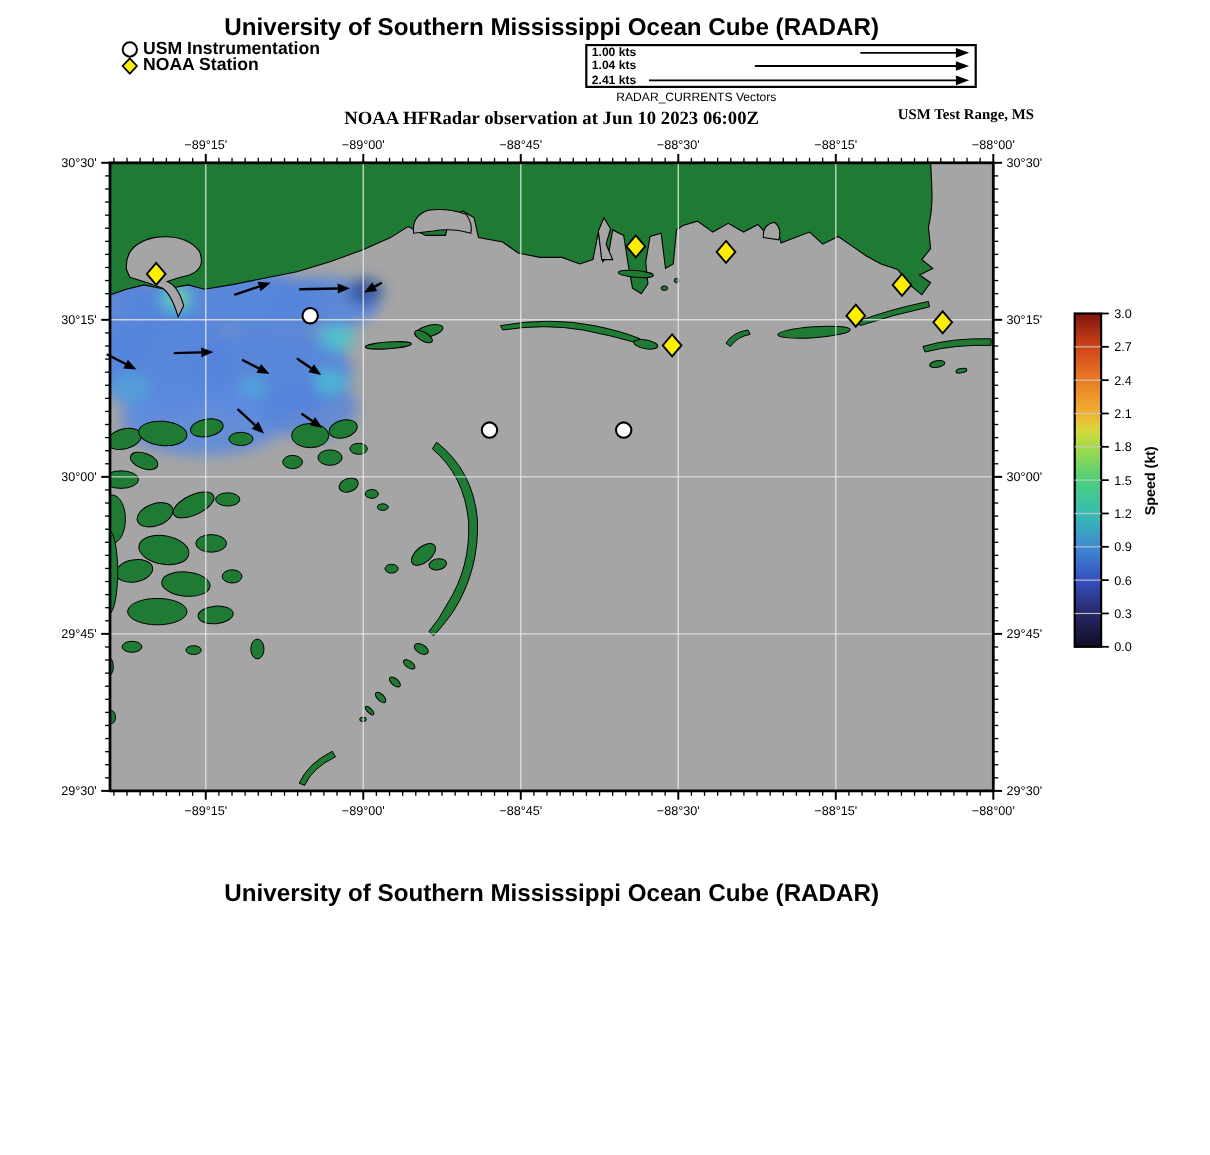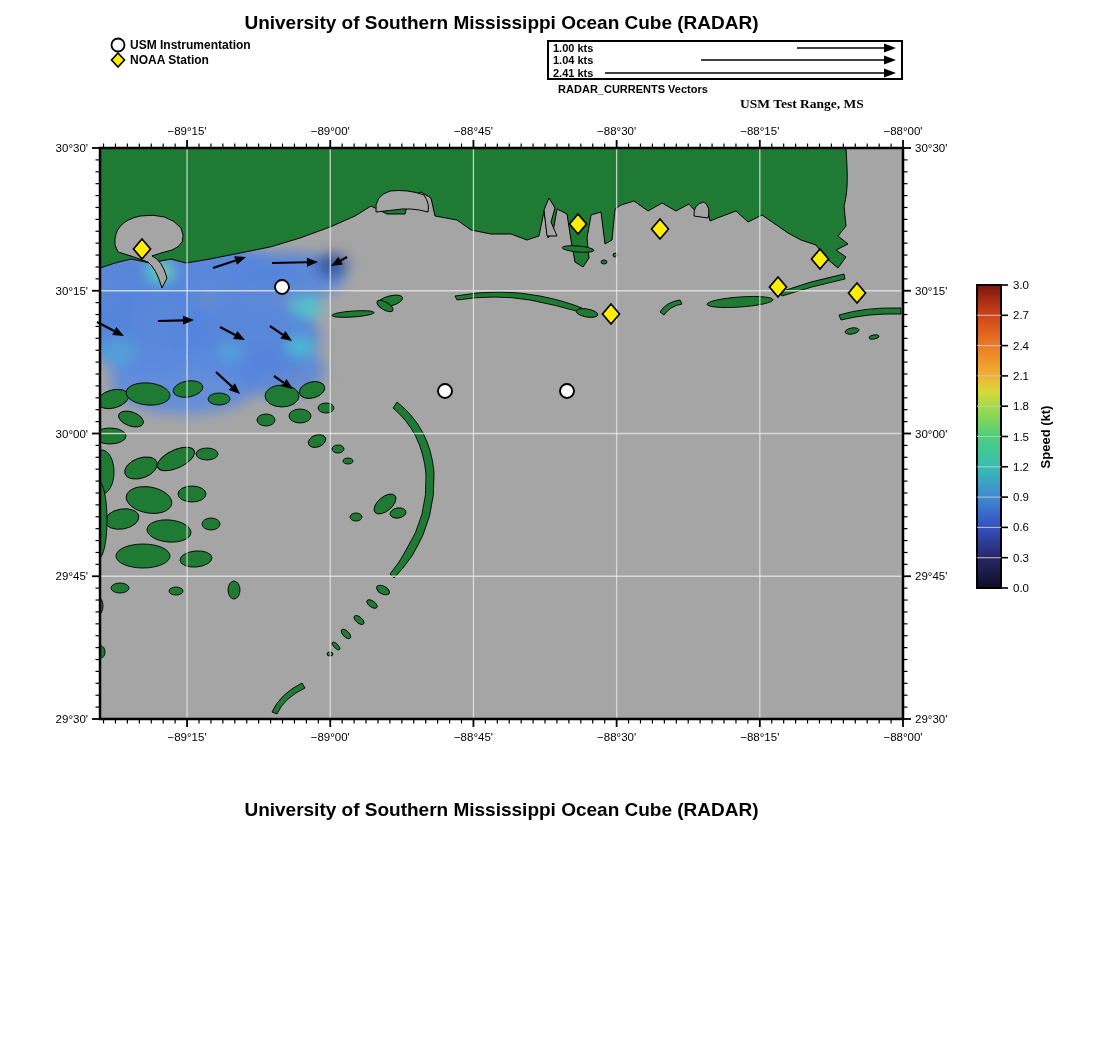--- a/index.html
+++ b/index.html
@@ -1,29 +1,29 @@
 <!DOCTYPE html>
 <html><head>
 <meta charset="utf-8">
 <style>
   html,body{margin:0;padding:0;background:#ffffff;}
   #canvas{position:relative;width:1100px;height:1050px;background:#ffffff;
           font-family:"Liberation Sans","DejaVu Sans",sans-serif;overflow:hidden;}
   #plot-svg{position:absolute;left:0;top:0;}
   .abs{position:absolute;}
-  .main-title{font-size:19px;font-weight:bold;color:#000;text-align:center;}
+  .main-title{font-size:22px;font-weight:bold;color:#000;text-align:center;}
   .sub-title{font-family:"Liberation Serif","DejaVu Serif",serif;font-size:17px;font-weight:bold;color:#000;text-align:center;}
-  .range-label{font-family:"Liberation Serif","DejaVu Serif",serif;font-size:13.5px;font-weight:bold;color:#000;text-align:left;}
+  .range-label{font-family:"Liberation Serif","DejaVu Serif",serif;font-size:13.5px;font-weight:bold;color:#000;text-align:right;}
   .legend-row{display:flex;align-items:center;height:15px;}
-  .legend-row span{font-size:12px;font-weight:bold;margin-left:3px;color:#000;}
+  .legend-row span{font-size:16px;font-weight:bold;margin-left:3px;color:#000;}
   #vector-scale-box{box-sizing:border-box;border:2px solid #000;background:#fff;}
   .vs-row{position:relative;height:12.4px;}
   .vs-label{position:absolute;left:4px;top:0;font-size:11px;font-weight:bold;line-height:12.5px;color:#000;}
   .vs-arrow{position:absolute;right:4px;top:0;height:12px;}
-  .vs-caption{font-size:11px;font-weight:bold;text-align:center;color:#000;}
+  .vs-caption{font-size:11px;font-weight:normal;text-align:center;color:#000;}
 </style>
 </head>
 <body>
 
 <div id="canvas">
 
   <svg id="plot-svg" width="1100" height="1050" viewBox="0 0 1100 1050">
     <defs>
       <linearGradient id="cbgrad" x1="0" y1="1" x2="0" y2="0">
           <stop offset="0%" stop-color="#0e0e26"></stop>
@@ -524,21 +524,21 @@
       <span>USM Instrumentation</span>
     </div>
     <div class="legend-row">
       <svg width="17" height="16">
         <path d="M8,1 L14.5,8 L8,15 L1.5,8 Z" fill="#ffee00" stroke="#000" stroke-width="1.6"></path>
       </svg>
       <span>NOAA Station</span>
     </div>
   </div>
 
-  <div id="vector-scale-box" class="abs" style="left:547px;top:40px;width:356px;height:40px;">
+  <div id="vector-scale-box" class="abs" style="left:532px;top:40px;width:356px;height:40px;">
       <div class="vs-row">
         <div class="vs-label">1.00 kts</div>
         <svg class="vs-arrow" width="100" height="12">
           <line x1="0" y1="6" x2="89" y2="6" stroke="#000" stroke-width="1.6"></line>
           <path d="M99,6 L87,1.6 L87,10.4 Z" fill="#000"></path>
         </svg>
       </div>
       <div class="vs-row">
         <div class="vs-label">1.04 kts</div>
         <svg class="vs-arrow" width="196" height="12">
@@ -549,16 +549,17 @@
       <div class="vs-row">
         <div class="vs-label">2.41 kts</div>
         <svg class="vs-arrow" width="292" height="12">
           <line x1="0" y1="6" x2="281" y2="6" stroke="#000" stroke-width="1.6"></line>
           <path d="M291,6 L279,1.6 L279,10.4 Z" fill="#000"></path>
         </svg>
       </div>
     </div>
   <div class="abs vs-caption" style="left:493px;top:83px;width:280px;">RADAR_CURRENTS Vectors</div>
 
+  <div class="abs sub-title" style="left:100px;top:98px;width:803px;">NOAA HFRadar observation at Jun 10 2023 06:00Z</div>
   <div class="abs range-label" style="left:740px;top:96px;width:200px;">USM Test Range, MS</div>
 
   <div class="abs main-title" style="left:100px;top:799px;width:803px;">University of Southern Mississippi Ocean Cube (RADAR)</div>
 </div>
 
 </body></html>

